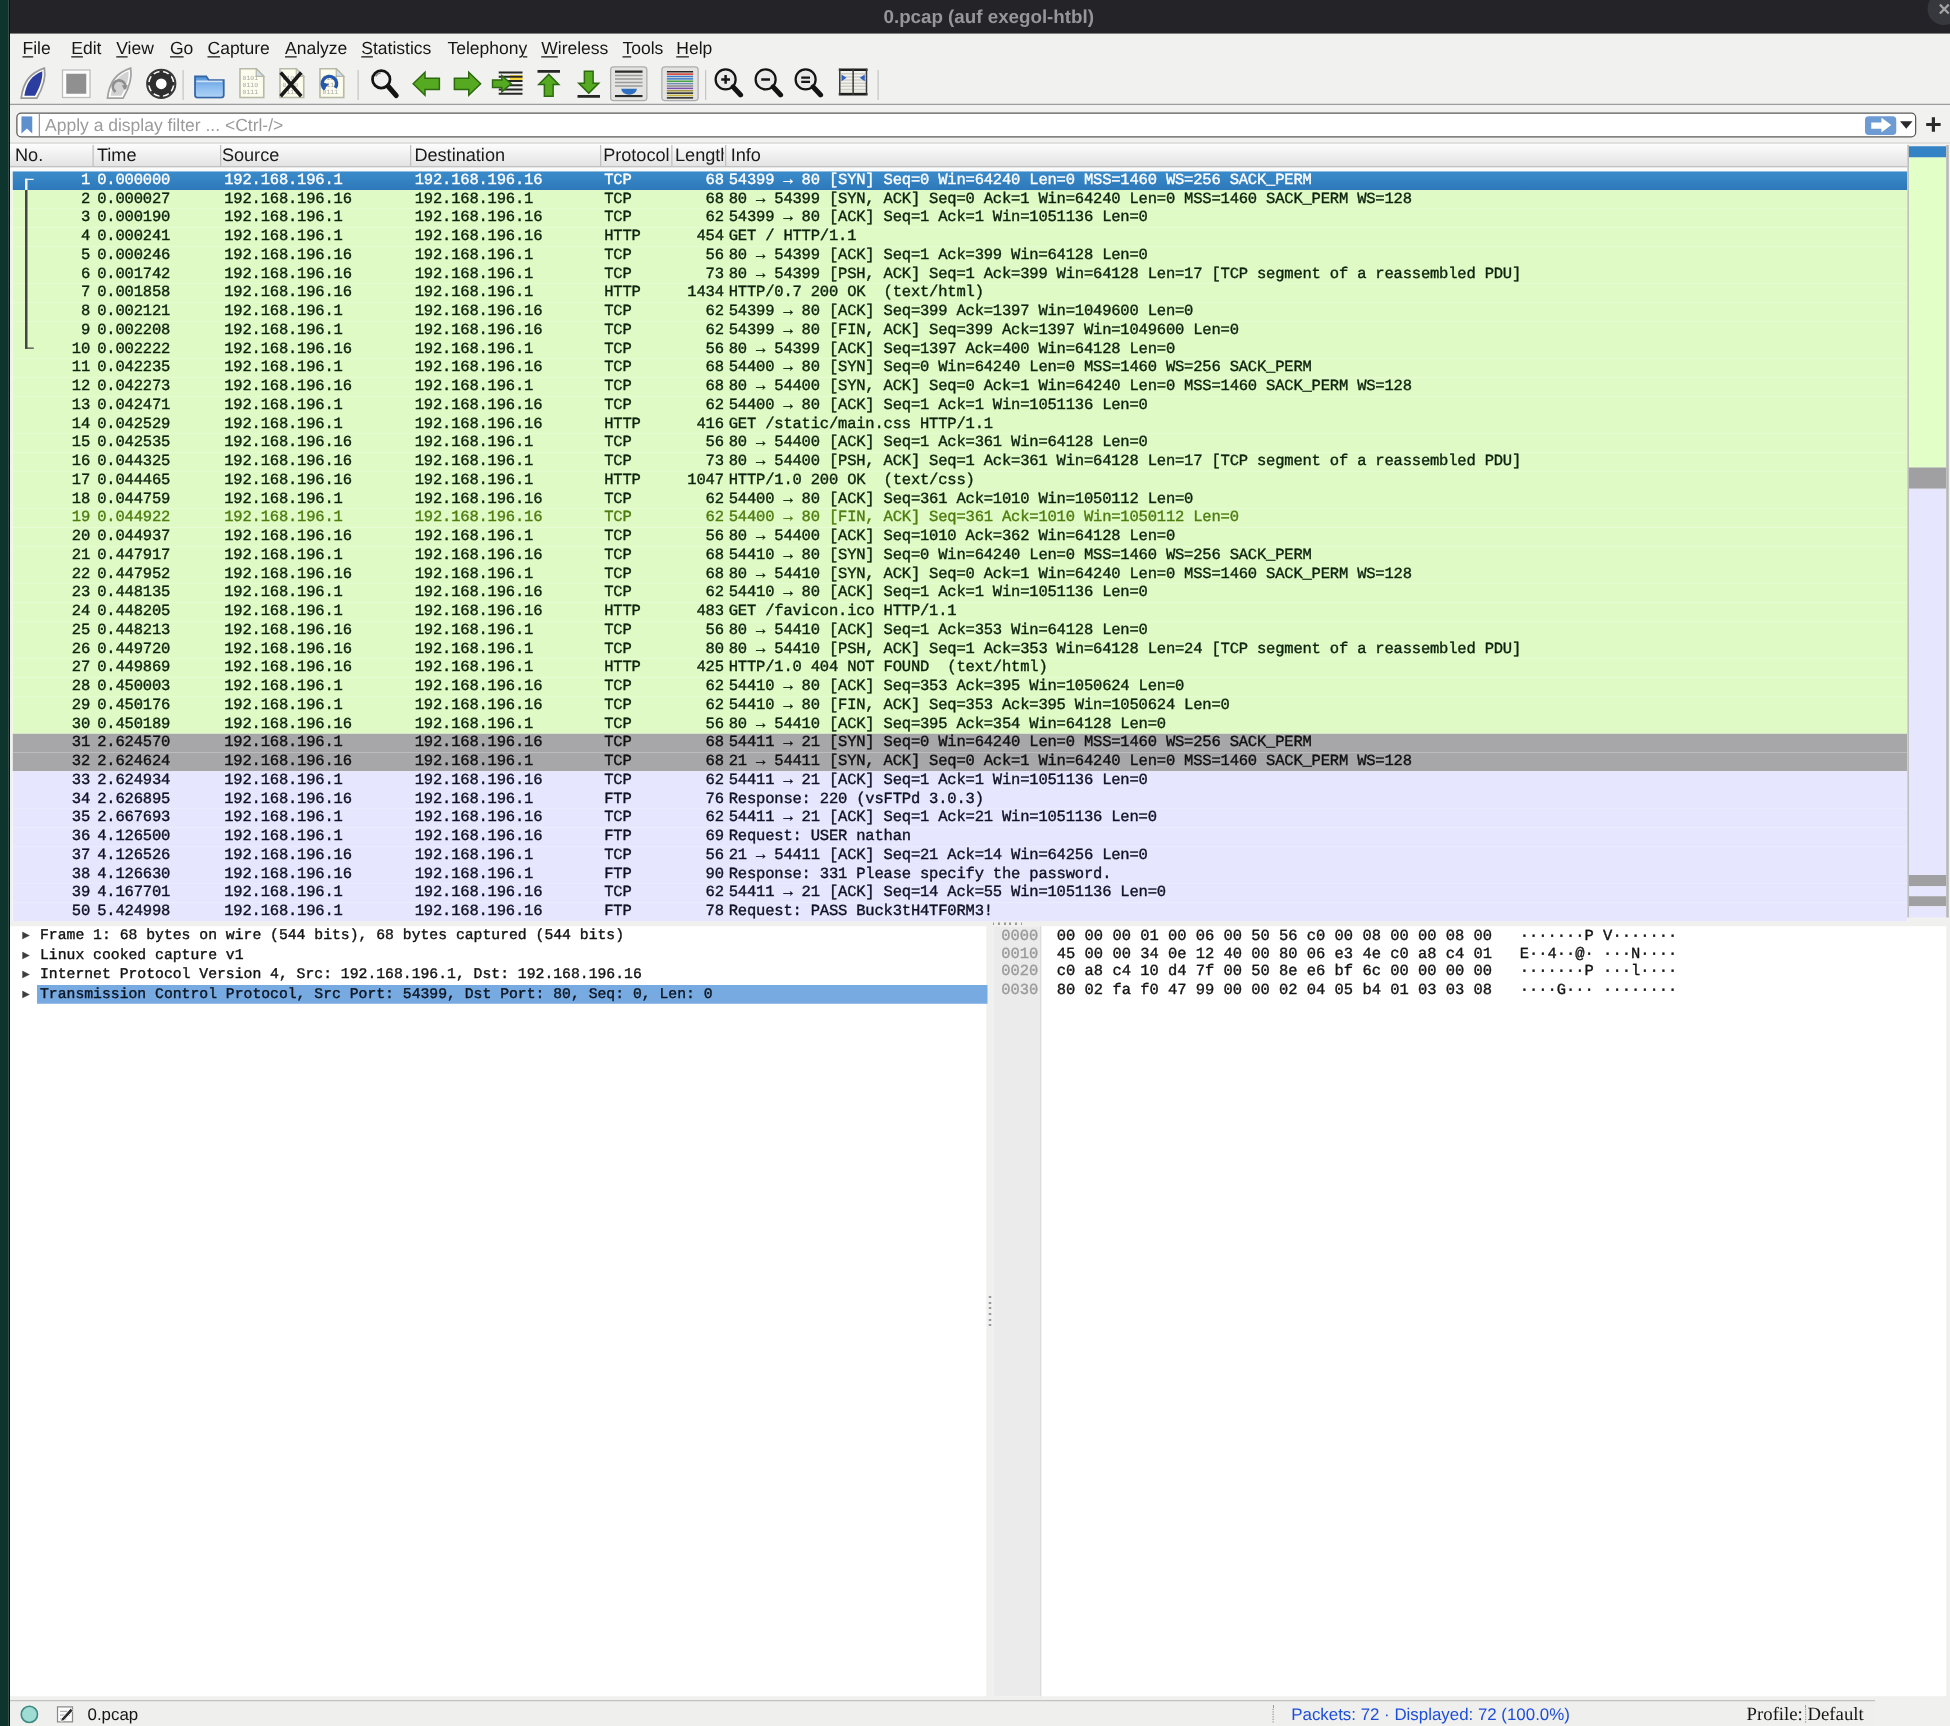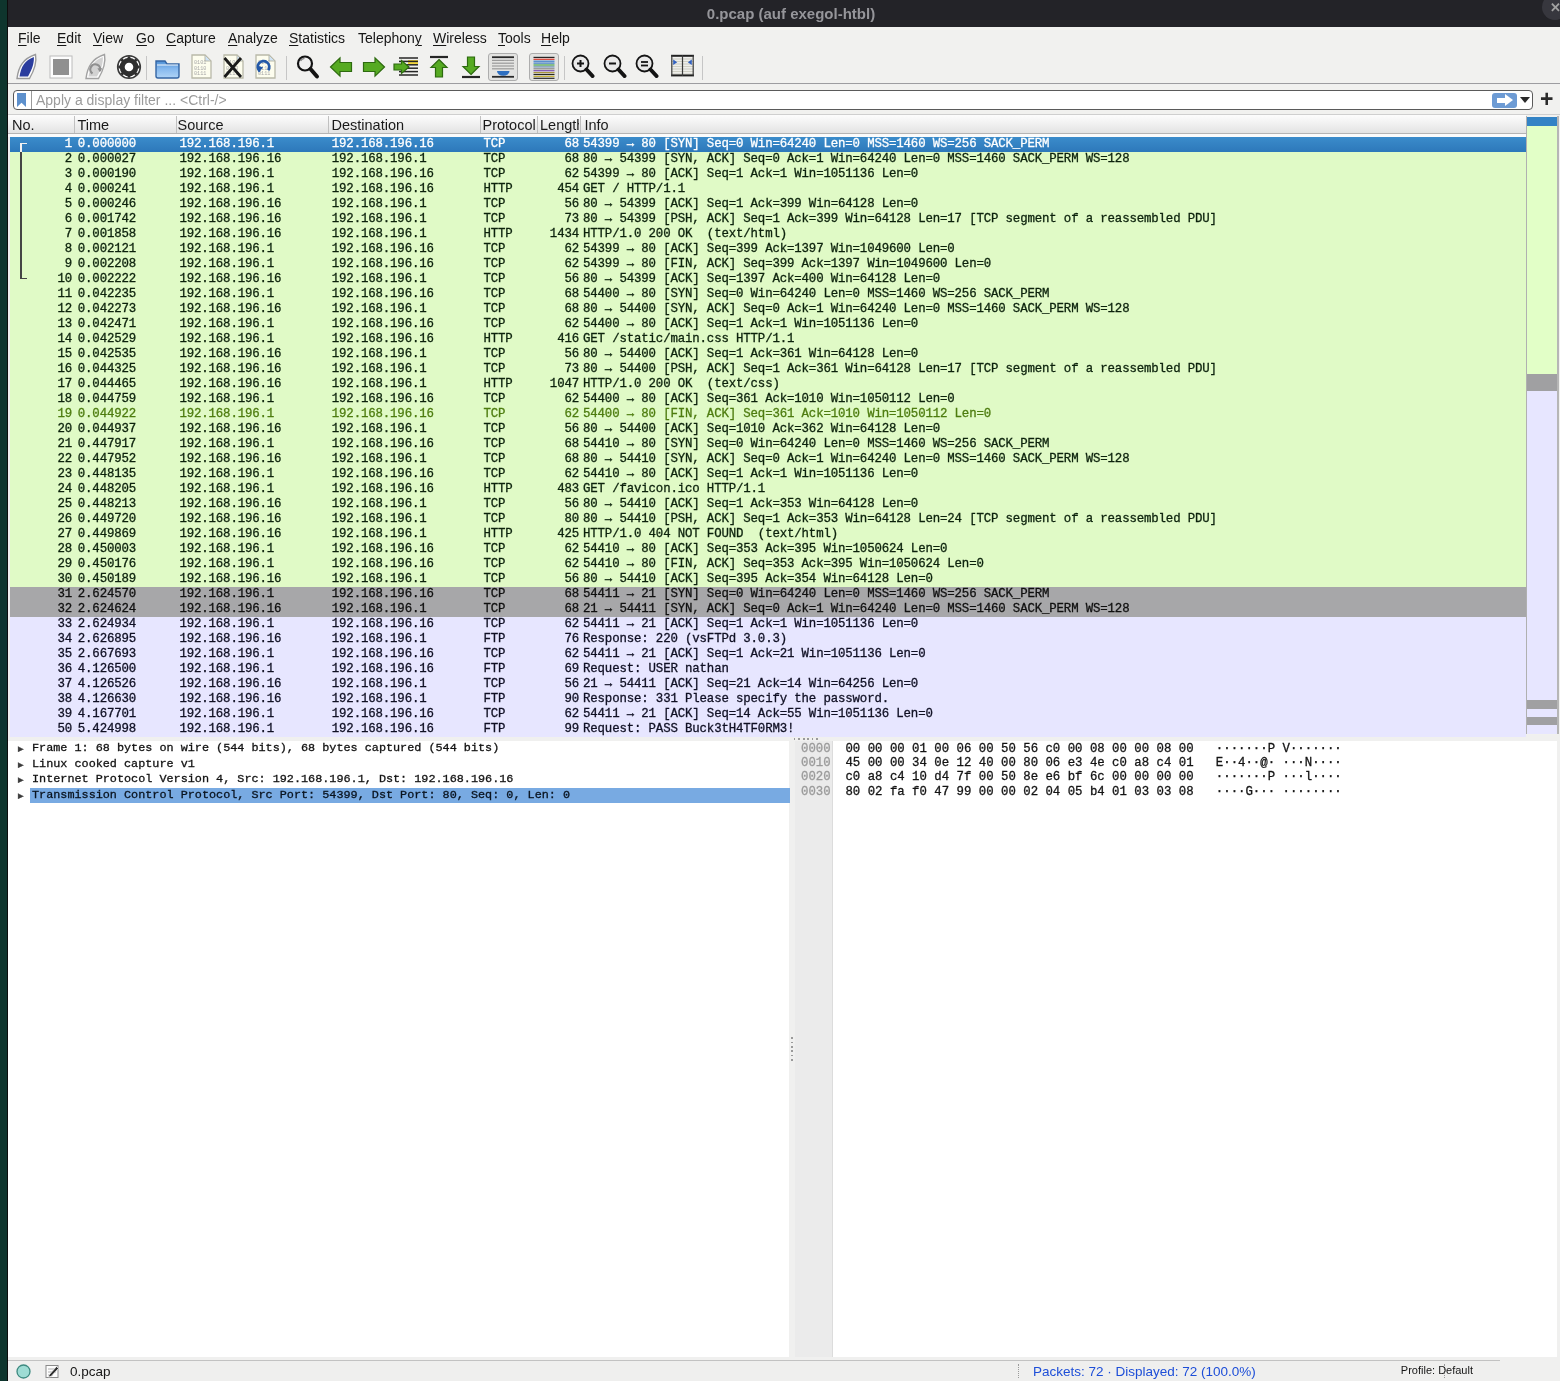--- a/index.html
+++ b/index.html
@@ -68,21 +68,21 @@
 #hexp { position:absolute; left:795px; top:741px; width:762px; height:616px; background:#ffffff; }
 #hexgut { position:absolute; left:0; top:0; width:38px; height:616px; background:#ebebeb; border-right:1px solid #dcdcdc; }
 .xrow { position:absolute; left:6px; width:750px; height:14.2px; font-family:"Liberation Mono", monospace; font-size:12.35px; line-height:14.2px; color:#141414; white-space:pre; -webkit-text-stroke:0.3px; }
 .hoff { color:#9a9a9a; }
 .hsel { background:#2f7fc4; color:#ffffff; }
 
 #status { position:absolute; left:8px; top:1360px; width:1492px; height:21px; background:#efefee; border-top:1px solid #c2c2c2; }
 .ssep { position:absolute; top:3px; width:1px; height:14px; border-left:1px dotted #9a9a9a; }
 #sfile { position:absolute; left:62px; top:2.5px; font-size:13.5px; color:#161616; }
 #spkts { position:absolute; left:1025px; top:2.5px; font-size:13.5px; color:#1d4ed8; }
-#sprof { position:absolute; right:27px; top:2.5px; font-size:11px; color:#161616; }
+#sprof { position:absolute; right:9px; top:2.5px; font-size:15px; color:#161616;font-family:Liberation Serif, serif; }
 </style></head>
 <body>
 <div id="edge"></div>
 <div id="edge2"></div>
 <div id="title">
     <div class="t">0.pcap (auf exegol-htbl)</div>
     <div id="closebtn"></div>
     <div id="closex">✕</div>
   </div>
 <div id="menubar"></div>
@@ -282,21 +282,21 @@
 <div class="hsep" style="left:479.5px"></div>
 <div class="hsep" style="left:536.5px"></div>
 <div class="hsep" style="left:579.5px"></div>
 <div id="plist">
 <div class="prow" style="top:0px;background:linear-gradient(#3b8ccb,#2d78ba);color:#ffffff"><span class="cno">1</span><span class="ctime">0.000000</span><span class="csrc">192.168.196.1</span><span class="cdst">192.168.196.16</span><span class="cpro">TCP</span><span class="clen">68</span><span class="cinfo">54399 → 80 [SYN] Seq=0 Win=64240 Len=0 MSS=1460 WS=256 SACK_PERM</span></div>
 <div class="prow" style="top:15px;background:#e0fac6;color:#0c220c"><span class="cno">2</span><span class="ctime">0.000027</span><span class="csrc">192.168.196.16</span><span class="cdst">192.168.196.1</span><span class="cpro">TCP</span><span class="clen">68</span><span class="cinfo">80 → 54399 [SYN, ACK] Seq=0 Ack=1 Win=64240 Len=0 MSS=1460 SACK_PERM WS=128</span></div>
 <div class="prow" style="top:30px;background:#e0fac6;color:#0c220c"><span class="cno">3</span><span class="ctime">0.000190</span><span class="csrc">192.168.196.1</span><span class="cdst">192.168.196.16</span><span class="cpro">TCP</span><span class="clen">62</span><span class="cinfo">54399 → 80 [ACK] Seq=1 Ack=1 Win=1051136 Len=0</span></div>
 <div class="prow" style="top:45px;background:#e0fac6;color:#0c220c"><span class="cno">4</span><span class="ctime">0.000241</span><span class="csrc">192.168.196.1</span><span class="cdst">192.168.196.16</span><span class="cpro">HTTP</span><span class="clen">454</span><span class="cinfo">GET / HTTP/1.1 </span></div>
 <div class="prow" style="top:60px;background:#e0fac6;color:#0c220c"><span class="cno">5</span><span class="ctime">0.000246</span><span class="csrc">192.168.196.16</span><span class="cdst">192.168.196.1</span><span class="cpro">TCP</span><span class="clen">56</span><span class="cinfo">80 → 54399 [ACK] Seq=1 Ack=399 Win=64128 Len=0</span></div>
 <div class="prow" style="top:75px;background:#e0fac6;color:#0c220c"><span class="cno">6</span><span class="ctime">0.001742</span><span class="csrc">192.168.196.16</span><span class="cdst">192.168.196.1</span><span class="cpro">TCP</span><span class="clen">73</span><span class="cinfo">80 → 54399 [PSH, ACK] Seq=1 Ack=399 Win=64128 Len=17 [TCP segment of a reassembled PDU]</span></div>
-<div class="prow" style="top:90px;background:#e0fac6;color:#0c220c"><span class="cno">7</span><span class="ctime">0.001858</span><span class="csrc">192.168.196.16</span><span class="cdst">192.168.196.1</span><span class="cpro">HTTP</span><span class="clen">1434</span><span class="cinfo">HTTP/1.0 200 OK  (text/html)</span></div>
+<div class="prow" style="top:90px;background:#e0fac6;color:#0c220c"><span class="cno">7</span><span class="ctime">0.001858</span><span class="csrc">192.168.196.16</span><span class="cdst">192.168.196.1</span><span class="cpro">HTTP</span><span class="clen">1434</span><span class="cinfo">HTTP/0.7 200 OK  (text/html)</span></div>
 <div class="prow" style="top:105px;background:#e0fac6;color:#0c220c"><span class="cno">8</span><span class="ctime">0.002121</span><span class="csrc">192.168.196.1</span><span class="cdst">192.168.196.16</span><span class="cpro">TCP</span><span class="clen">62</span><span class="cinfo">54399 → 80 [ACK] Seq=399 Ack=1397 Win=1049600 Len=0</span></div>
 <div class="prow" style="top:120px;background:#e0fac6;color:#0c220c"><span class="cno">9</span><span class="ctime">0.002208</span><span class="csrc">192.168.196.1</span><span class="cdst">192.168.196.16</span><span class="cpro">TCP</span><span class="clen">62</span><span class="cinfo">54399 → 80 [FIN, ACK] Seq=399 Ack=1397 Win=1049600 Len=0</span></div>
 <div class="prow" style="top:135px;background:#e0fac6;color:#0c220c"><span class="cno">10</span><span class="ctime">0.002222</span><span class="csrc">192.168.196.16</span><span class="cdst">192.168.196.1</span><span class="cpro">TCP</span><span class="clen">56</span><span class="cinfo">80 → 54399 [ACK] Seq=1397 Ack=400 Win=64128 Len=0</span></div>
 <div class="prow" style="top:150px;background:#e0fac6;color:#0c220c"><span class="cno">11</span><span class="ctime">0.042235</span><span class="csrc">192.168.196.1</span><span class="cdst">192.168.196.16</span><span class="cpro">TCP</span><span class="clen">68</span><span class="cinfo">54400 → 80 [SYN] Seq=0 Win=64240 Len=0 MSS=1460 WS=256 SACK_PERM</span></div>
 <div class="prow" style="top:165px;background:#e0fac6;color:#0c220c"><span class="cno">12</span><span class="ctime">0.042273</span><span class="csrc">192.168.196.16</span><span class="cdst">192.168.196.1</span><span class="cpro">TCP</span><span class="clen">68</span><span class="cinfo">80 → 54400 [SYN, ACK] Seq=0 Ack=1 Win=64240 Len=0 MSS=1460 SACK_PERM WS=128</span></div>
 <div class="prow" style="top:180px;background:#e0fac6;color:#0c220c"><span class="cno">13</span><span class="ctime">0.042471</span><span class="csrc">192.168.196.1</span><span class="cdst">192.168.196.16</span><span class="cpro">TCP</span><span class="clen">62</span><span class="cinfo">54400 → 80 [ACK] Seq=1 Ack=1 Win=1051136 Len=0</span></div>
 <div class="prow" style="top:195px;background:#e0fac6;color:#0c220c"><span class="cno">14</span><span class="ctime">0.042529</span><span class="csrc">192.168.196.1</span><span class="cdst">192.168.196.16</span><span class="cpro">HTTP</span><span class="clen">416</span><span class="cinfo">GET /static/main.css HTTP/1.1 </span></div>
 <div class="prow" style="top:210px;background:#e0fac6;color:#0c220c"><span class="cno">15</span><span class="ctime">0.042535</span><span class="csrc">192.168.196.16</span><span class="cdst">192.168.196.1</span><span class="cpro">TCP</span><span class="clen">56</span><span class="cinfo">80 → 54400 [ACK] Seq=1 Ack=361 Win=64128 Len=0</span></div>
 <div class="prow" style="top:225px;background:#e0fac6;color:#0c220c"><span class="cno">16</span><span class="ctime">0.044325</span><span class="csrc">192.168.196.16</span><span class="cdst">192.168.196.1</span><span class="cpro">TCP</span><span class="clen">73</span><span class="cinfo">80 → 54400 [PSH, ACK] Seq=1 Ack=361 Win=64128 Len=17 [TCP segment of a reassembled PDU]</span></div>
 <div class="prow" style="top:240px;background:#e0fac6;color:#0c220c"><span class="cno">17</span><span class="ctime">0.044465</span><span class="csrc">192.168.196.16</span><span class="cdst">192.168.196.1</span><span class="cpro">HTTP</span><span class="clen">1047</span><span class="cinfo">HTTP/1.0 200 OK  (text/css)</span></div>
@@ -315,21 +315,21 @@
 <div class="prow" style="top:435px;background:#e0fac6;color:#0c220c"><span class="cno">30</span><span class="ctime">0.450189</span><span class="csrc">192.168.196.16</span><span class="cdst">192.168.196.1</span><span class="cpro">TCP</span><span class="clen">56</span><span class="cinfo">80 → 54410 [ACK] Seq=395 Ack=354 Win=64128 Len=0</span></div>
 <div class="prow" style="top:450px;background:#a7a7a9;color:#101010"><span class="cno">31</span><span class="ctime">2.624570</span><span class="csrc">192.168.196.1</span><span class="cdst">192.168.196.16</span><span class="cpro">TCP</span><span class="clen">68</span><span class="cinfo">54411 → 21 [SYN] Seq=0 Win=64240 Len=0 MSS=1460 WS=256 SACK_PERM</span></div>
 <div class="prow" style="top:465px;background:#a7a7a9;color:#101010"><span class="cno">32</span><span class="ctime">2.624624</span><span class="csrc">192.168.196.16</span><span class="cdst">192.168.196.1</span><span class="cpro">TCP</span><span class="clen">68</span><span class="cinfo">21 → 54411 [SYN, ACK] Seq=0 Ack=1 Win=64240 Len=0 MSS=1460 SACK_PERM WS=128</span></div>
 <div class="prow" style="top:480px;background:#e7e6ff;color:#101024"><span class="cno">33</span><span class="ctime">2.624934</span><span class="csrc">192.168.196.1</span><span class="cdst">192.168.196.16</span><span class="cpro">TCP</span><span class="clen">62</span><span class="cinfo">54411 → 21 [ACK] Seq=1 Ack=1 Win=1051136 Len=0</span></div>
 <div class="prow" style="top:495px;background:#e7e6ff;color:#101024"><span class="cno">34</span><span class="ctime">2.626895</span><span class="csrc">192.168.196.16</span><span class="cdst">192.168.196.1</span><span class="cpro">FTP</span><span class="clen">76</span><span class="cinfo">Response: 220 (vsFTPd 3.0.3)</span></div>
 <div class="prow" style="top:510px;background:#e7e6ff;color:#101024"><span class="cno">35</span><span class="ctime">2.667693</span><span class="csrc">192.168.196.1</span><span class="cdst">192.168.196.16</span><span class="cpro">TCP</span><span class="clen">62</span><span class="cinfo">54411 → 21 [ACK] Seq=1 Ack=21 Win=1051136 Len=0</span></div>
 <div class="prow" style="top:525px;background:#e7e6ff;color:#101024"><span class="cno">36</span><span class="ctime">4.126500</span><span class="csrc">192.168.196.1</span><span class="cdst">192.168.196.16</span><span class="cpro">FTP</span><span class="clen">69</span><span class="cinfo">Request: USER nathan</span></div>
 <div class="prow" style="top:540px;background:#e7e6ff;color:#101024"><span class="cno">37</span><span class="ctime">4.126526</span><span class="csrc">192.168.196.16</span><span class="cdst">192.168.196.1</span><span class="cpro">TCP</span><span class="clen">56</span><span class="cinfo">21 → 54411 [ACK] Seq=21 Ack=14 Win=64256 Len=0</span></div>
 <div class="prow" style="top:555px;background:#e7e6ff;color:#101024"><span class="cno">38</span><span class="ctime">4.126630</span><span class="csrc">192.168.196.16</span><span class="cdst">192.168.196.1</span><span class="cpro">FTP</span><span class="clen">90</span><span class="cinfo">Response: 331 Please specify the password.</span></div>
 <div class="prow" style="top:570px;background:#e7e6ff;color:#101024"><span class="cno">39</span><span class="ctime">4.167701</span><span class="csrc">192.168.196.1</span><span class="cdst">192.168.196.16</span><span class="cpro">TCP</span><span class="clen">62</span><span class="cinfo">54411 → 21 [ACK] Seq=14 Ack=55 Win=1051136 Len=0</span></div>
-<div class="prow" style="top:585px;background:#e7e6ff;color:#101024"><span class="cno">50</span><span class="ctime">5.424998</span><span class="csrc">192.168.196.1</span><span class="cdst">192.168.196.16</span><span class="cpro">FTP</span><span class="clen">99</span><span class="cinfo">Request: PASS Buck3tH4TF0RM3!</span></div>
+<div class="prow" style="top:585px;background:#e7e6ff;color:#101024"><span class="cno">50</span><span class="ctime">5.424998</span><span class="csrc">192.168.196.1</span><span class="cdst">192.168.196.16</span><span class="cpro">FTP</span><span class="clen">78</span><span class="cinfo">Request: PASS Buck3tH4TF0RM3!</span></div>
 <div id="brk1"></div>
     <div id="brk2"></div>
     <div id="brk3"></div>
     <div id="brk4"></div>
 </div>
 <div id="sbarea"></div>
 <div style="position:absolute;left:1527px;top:117px;width:29.5px;height:8.6px;background:#3383c5"></div>
 <div style="position:absolute;left:1527px;top:125.6px;width:29.5px;height:248.4px;background:#e2ffc7"></div>
 <div style="position:absolute;left:1527px;top:374px;width:29.5px;height:17.0px;background:#a0a0a2"></div>
 <div style="position:absolute;left:1527px;top:391px;width:29.5px;height:309.0px;background:#e7e6ff"></div>

